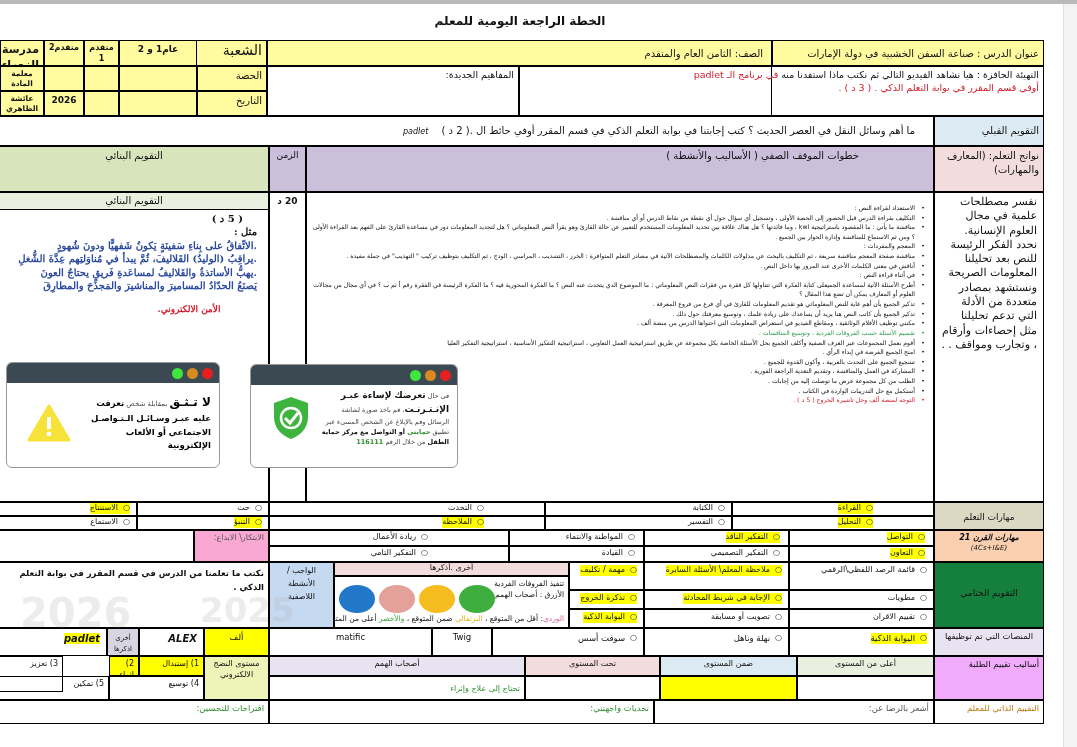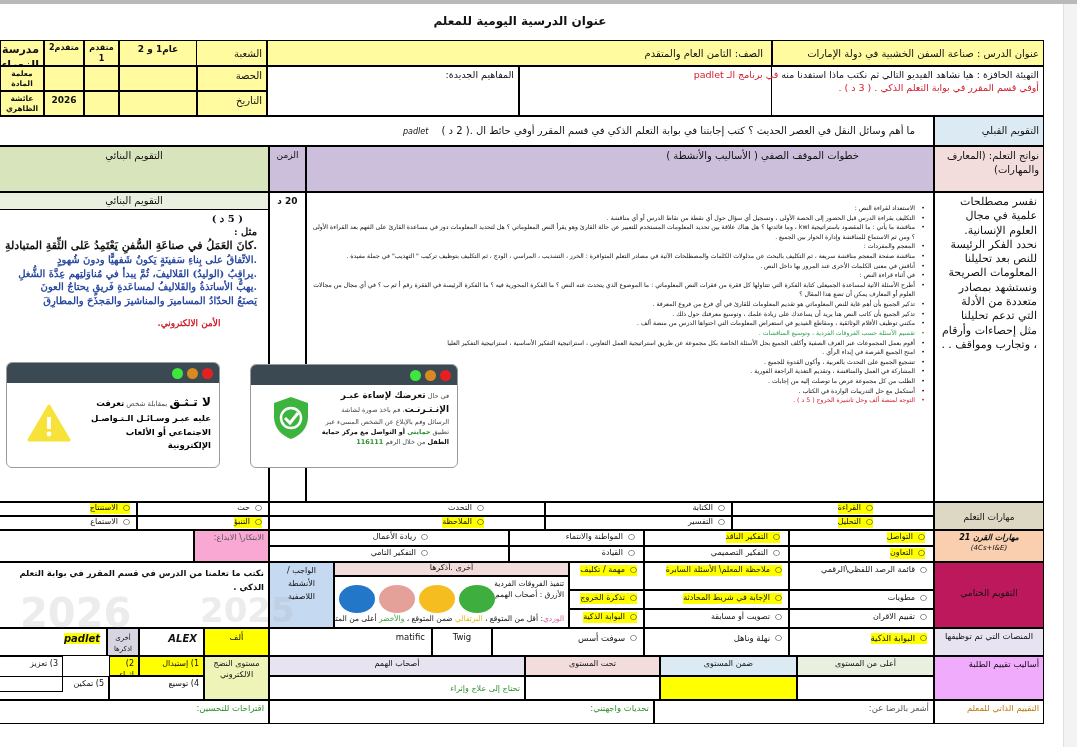--- a/index.html
+++ b/index.html
@@ -10,21 +10,21 @@
   .cell{position:absolute;border:1px solid #000;font-size:9px;color:#111;padding:2px 4px;line-height:1.35;overflow:hidden}
   .y{background:#fffb9e}
   .hl{background:#ffff00}
   .lb{background:#dcebf3}
   .pk{background:#f3dcdc}
   .pu{background:#cbbfdb}
   .gr{background:#d7e4bc}
   .gr2{background:#e9f0df}
   .tan{background:#ddd8c3}
   .or{background:#f9cfb0}
-  .rose{background:#be185d}
+  .rose{background:#15803d}
   .lav{background:#e7e3f0}
   .mag{background:#f0abfc}
   .blu{background:#c5d9f1}
   .peach{background:#f9a8d4}
   .lgr{background:#d8d5e2}
   .ctr{text-align:center}
   .red{color:#d2202f}
   .grn{color:#2f8f2f}
   .blue{color:#2b4aa0}
   .bul{font-size:6.2px;line-height:1.55;list-style:none}
@@ -37,25 +37,25 @@
   .dot{width:11px;height:11px;border-radius:50%}
   .face{width:36px;height:28px;border-radius:50%;display:inline-block;position:relative}
   .wm{position:absolute;font-weight:bold;color:rgba(180,180,180,0.25);font-size:40px;pointer-events:none}
 </style>
 </head>
 <body>
 
 <div class="topbar"></div>
 <div class="sb"></div>
 
-<div class="title">عنوان الدرسية اليومية للمعلم</div>
+<div class="title">الخطة الراجعة اليومية للمعلم</div>
 
 <div class="cell y" style="right:33px;top:40px;width:272px;height:26px;font-size:10px;padding-top:6px">عنوان الدرس : صناعة السفن الخشبية في دولة الإمارات</div>
 <div class="cell y" style="right:305px;top:40px;width:505px;height:26px;font-size:10px;padding-top:6px;padding-right:8px">الصف: الثامن العام والمتقدم</div>
-<div class="cell y" style="right:810px;top:40px;width:82px;height:26px;font-size:10px;padding-top:6px">الشعبة</div>
+<div class="cell y" style="right:810px;top:40px;width:82px;height:26px;font-size:14px;padding-top:0">الشعبة</div>
 <div class="cell y ctr" style="right:880px;top:40px;width:78px;height:26px;font-weight:bold">عام1 و 2</div>
 <div class="cell y ctr" style="right:958px;top:40px;width:35px;height:26px;font-weight:bold;font-size:8px">متقدم 1</div>
 <div class="cell y ctr" style="right:993px;top:40px;width:40px;height:26px;font-weight:bold;font-size:8px">متقدم2</div>
 <div class="cell y ctr" style="right:1033px;top:40px;width:44px;height:26px;font-weight:bold;font-size:11px">مدرسة الزوراء ح</div>
 
 <div class="cell" style="right:305px;top:66px;width:505px;height:50px">
   <div style="position:absolute;right:4px;top:4px;width:200px;border:none;font-size:9.5px">
   </div>
 </div>
 <div class="cell" style="right:33px;top:66px;width:525px;height:50px;border-left:1px solid #000;font-size:9.5px">
@@ -110,21 +110,20 @@
       <li>أستكمل مع حل التدريبات الواردة في الكتاب .</li>
       <li style="color: rgb(210, 32, 47);">التوجه لمنصة ألف وحل تاشيرة الخروج ( 5 د ) .</li>
     </ul>
 </div>
 <div class="cell ctr" style="right:771px;top:192px;width:37px;height:310px;font-size:9px;font-weight:bold">20 د</div>
 <div class="cell" style="right:808px;top:192px;width:269px;height:310px;border-left:none;padding:0">
   <div class="gr2 ctr" style="border-bottom:1px solid #000;font-size:10px;padding:1px">التقويم البنائي</div>
   <div style="padding:2px 11px;font-family:'DejaVu Serif',serif">
     <div style="font-weight:bold;font-size:10px;margin-right:14px">( 5 د )</div>
     <div style="font-weight:bold;font-size:10px;">مثل :</div>
-    <div style="font-weight:bold;font-size:11px;white-space:nowrap">.كانَ العَمَلُ في صناعَةِ السُّفنِ يَعْتَمِدُ عَلى الثِّقةِ المتبادلةِ</div>
     <div class="blue" style="font-size:10px;font-weight:bold;line-height:1.35;white-space:nowrap">
       <div>.الاتِّفاقُ على بِناءِ سَفينَةٍ يَكونُ شَفهيًّا ودونَ شُهودٍ</div>
       <div>.يراقِبُ (الوليدُ) القَلاليفَ، ثُمَّ يبدأ في مُناوَلتِهم عِدَّةَ الشُّغلِ</div>
       <div>.يهبُّ الأساتذةُ والقَلاليفُ لمساعَدةِ فَريقٍ يحتاجُ العونَ</div>
       <div>يَصنَعُ الحدّادُ المساميرَ والمناشيرَ والمَجذَحَ والمطارِقَ</div>
     </div>
     <div class="red ctr" style="font-size:9px;font-weight:bold;margin-top:10px;padding-left:110px">الأمن الالكتروني.</div>
   </div>
 </div>
 
@@ -334,17 +333,17 @@
     </span></div>
 <div class="cell" style="right:288px;top:628px;width:145px;height:28px;padding:3px 6px;font-size:8.5px;"><span class="opt">
       <span class="o">○</span>
       <span>نهلة وناهل</span>
     </span></div>
 <div class="cell" style="right:433px;top:628px;width:152px;height:28px;padding:3px 6px;font-size:8.5px;"><span class="opt">
       <span class="o">○</span>
       <span>سوفت أسس</span>
     </span></div>
 <div class="cell" style="right: 585px; top: 628px; width: 60px; height: 28px; padding: 3px 6px; font-size: 8.5px; text-align: center;"><span>Twig</span></div>
-<div class="cell" style="right: 645px; top: 628px; width: 163px; height: 28px; padding: 3px 6px; font-size: 8.5px; text-align: right;"><span>matific</span></div>
+<div class="cell" style="right: 645px; top: 628px; width: 163px; height: 28px; padding: 3px 6px; font-size: 8.5px; text-align: center;"><span>matific</span></div>
 <div class="cell hl" style="right: 808px; top: 628px; width: 65px; height: 28px; padding: 3px 6px; font-size: 8.5px; text-align: center;"><span>ألف</span></div>
 <div class="cell" style="right:873px;top:628px;width:65px;height:28px;padding:3px 6px;font-size:8.5px;"><span style="font-weight: bold; font-style: italic; font-size: 10px;">ALEX</span></div>
 <div class="cell lgr" style="right: 938px; top: 628px; width: 32px; height: 28px; padding: 3px 6px; font-size: 8.5px; text-align: center;"><span style="font-size: 7px;">أخرى اذكرها</span></div>
 <div class="cell" style="right:970px;top:628px;width:107px;height:28px;padding:3px 6px;font-size:8.5px;border-left:none"><span style="font-weight: bold; font-style: italic; font-size: 10px; background: rgb(255, 255, 0);">padlet</span></div>
 
 </body></html>

